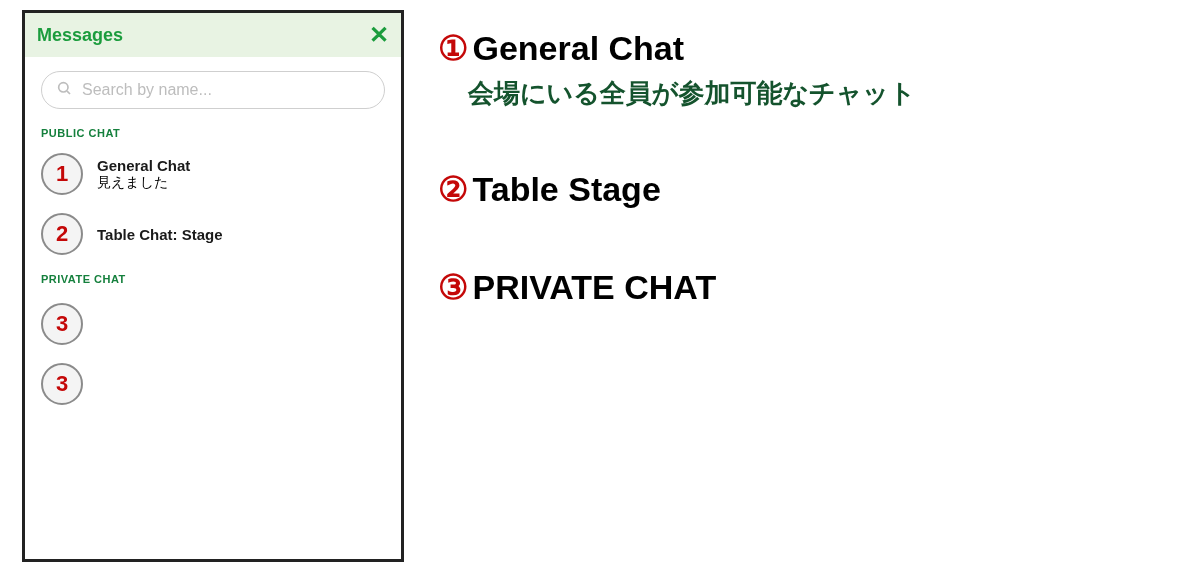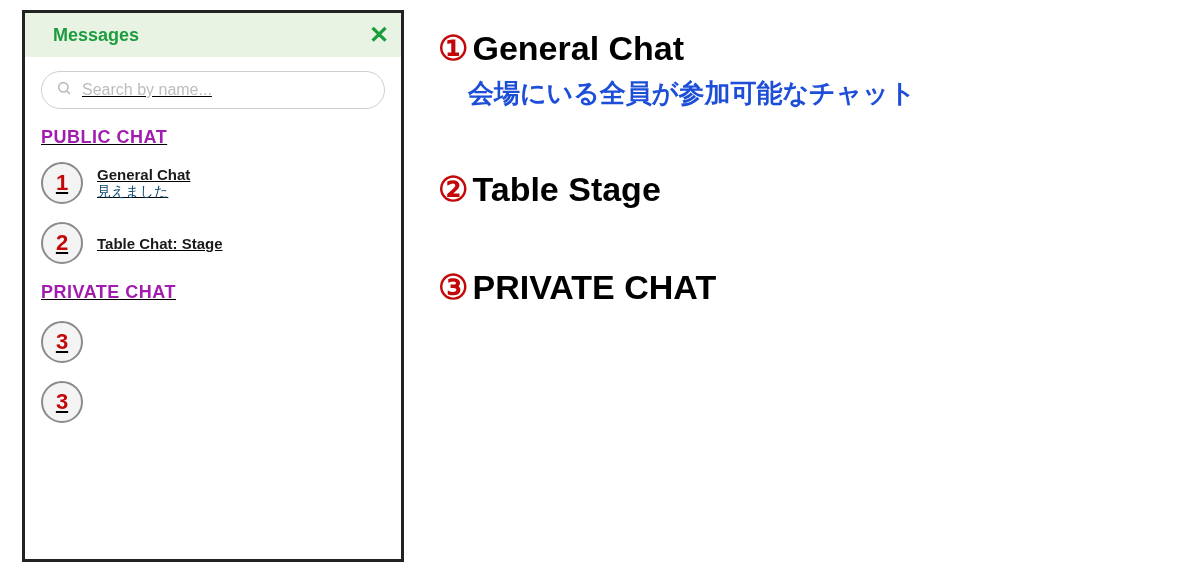--- a/index.html
+++ b/index.html
@@ -28,34 +28,32 @@
     background: #e8f3e3;
     padding: 10px 12px;
     display: flex;
     align-items: center;
     justify-content: space-between;
   }
   .panel-title {
     color: #1b9c3d;
     font-weight: 700;
     font-size: 18px;
-    margin-left: 16px;
   }
   .close-x {
     color: #1b9c3d;
     font-size: 24px;
     font-weight: 700;
     line-height: 1;
     cursor: pointer;
   }
   .panel-body {
     flex: 1;
     background: #ffffff;
     padding: 14px 16px 6px 16px;
-    text-decoration: underline;
   }
   .search {
     border: 1px solid #cfcfcf;
     border-radius: 24px;
     padding: 8px 14px;
     display: flex;
     align-items: center;
     gap: 10px;
     margin-bottom: 18px;
   }
@@ -63,23 +61,23 @@
   .search-input {
     border: none;
     outline: none;
     font-size: 16px;
     color: #555;
     flex: 1;
     background: transparent;
   }
   .search-input::placeholder { color: #bdbdbd; }
   .section-label {
-    color: #a21caf;
-    font-weight: 700;
-    font-size: 18px;
+    color: #15803d;
+    font-weight: 700;
+    font-size: 11px;
     letter-spacing: 0.5px;
     margin-bottom: 14px;
   }
   .chat-row {
     display: flex;
     align-items: center;
     gap: 14px;
     margin-bottom: 18px;
     cursor: pointer;
   }
@@ -92,21 +90,21 @@
     font-weight: 700;
     font-size: 22px;
     display: flex;
     align-items: center;
     justify-content: center;
     background: #f4f4f4;
     flex-shrink: 0;
   }
   .chat-text { display: flex; flex-direction: column; }
   .chat-title { font-weight: 700; font-size: 15px; color: #1a1a1a; }
-  .chat-preview { font-size: 14px; color: #0c4a6e; }
+  .chat-preview { font-size: 14px; color: #000000; }
   .private-label { margin-top: 4px; margin-bottom: 18px; }
 
   
   .annotations {
     flex: 1;
     padding: 28px 20px 0 20px;
     display: flex;
     flex-direction: column;
     gap: 58px;
   }
@@ -122,21 +120,21 @@
   .anno-num {
     color: #c40808;
     font-size: 34px;
     font-weight: 700;
   }
   .anno-desc {
     font-size: 26px;
     font-weight: 700;
     margin-top: 8px;
     margin-left: 30px;
-    color: #1d4ed8;
+    color: #14532d;
   }
 </style>
 </head>
 <body>
 
 <div class="panel-wrap">
   <div class="panel">
     <div class="panel-header">
       <span class="panel-title">Messages</span>
       <span class="close-x">✕</span>

